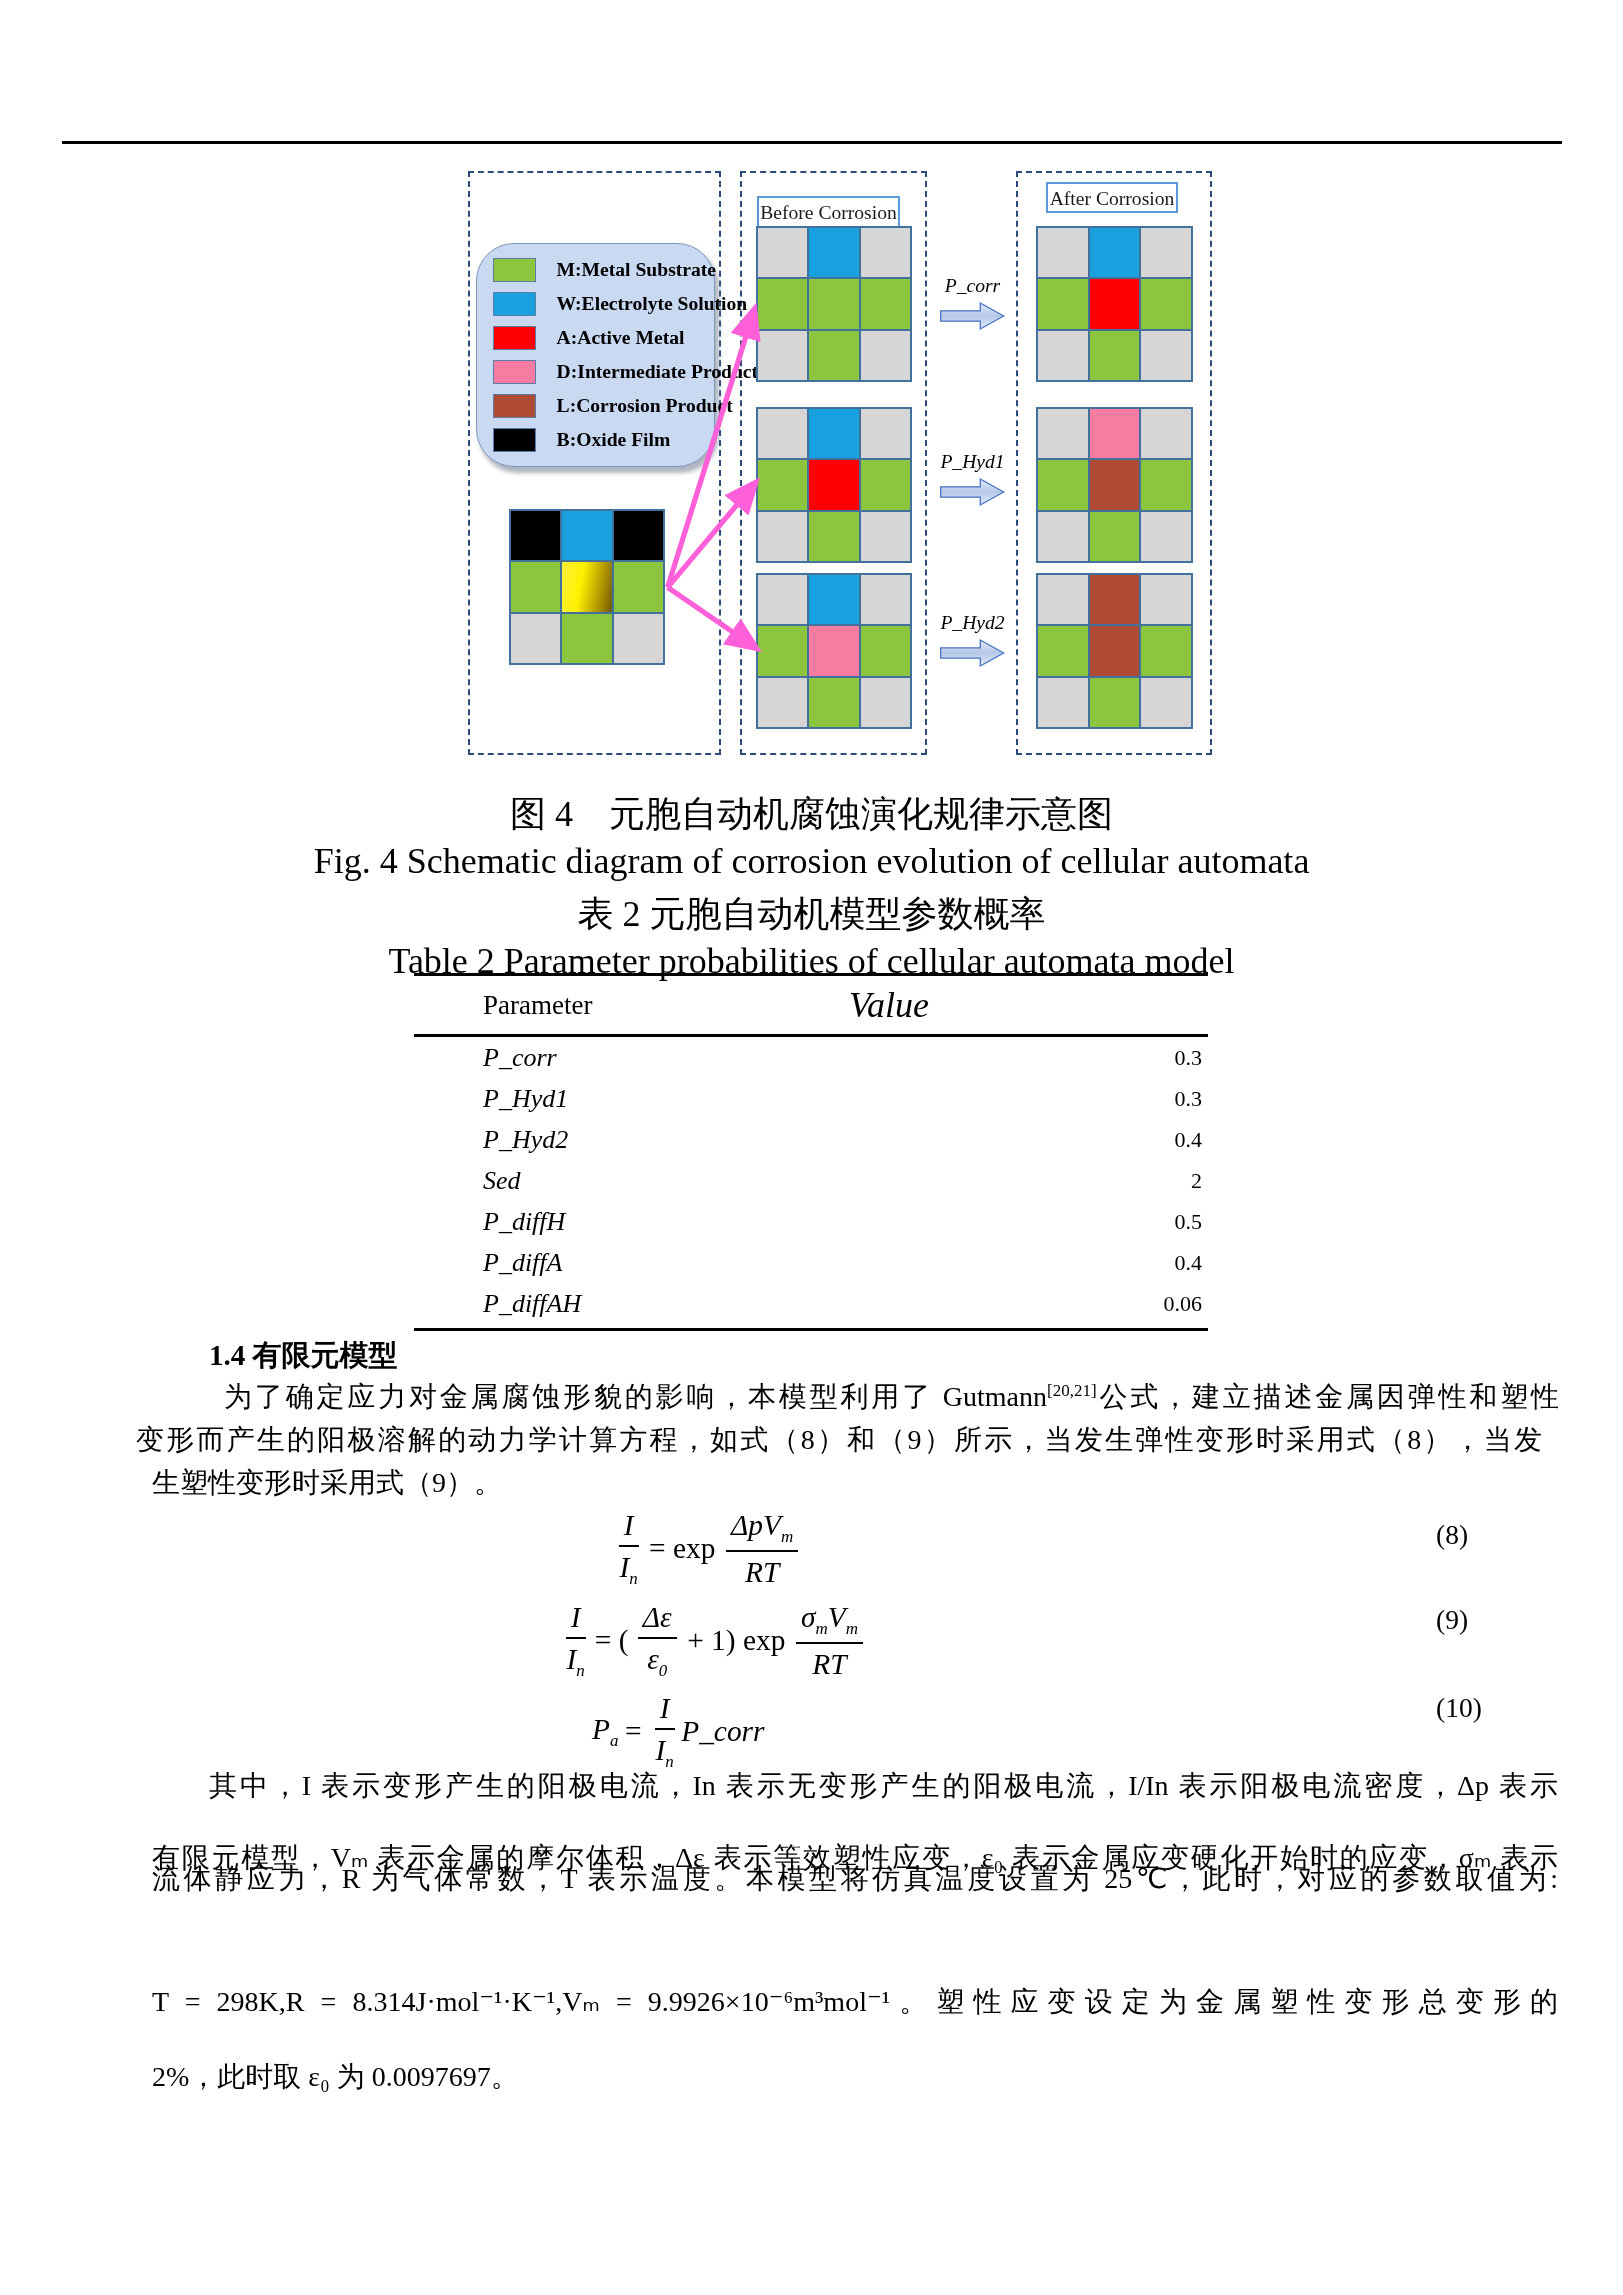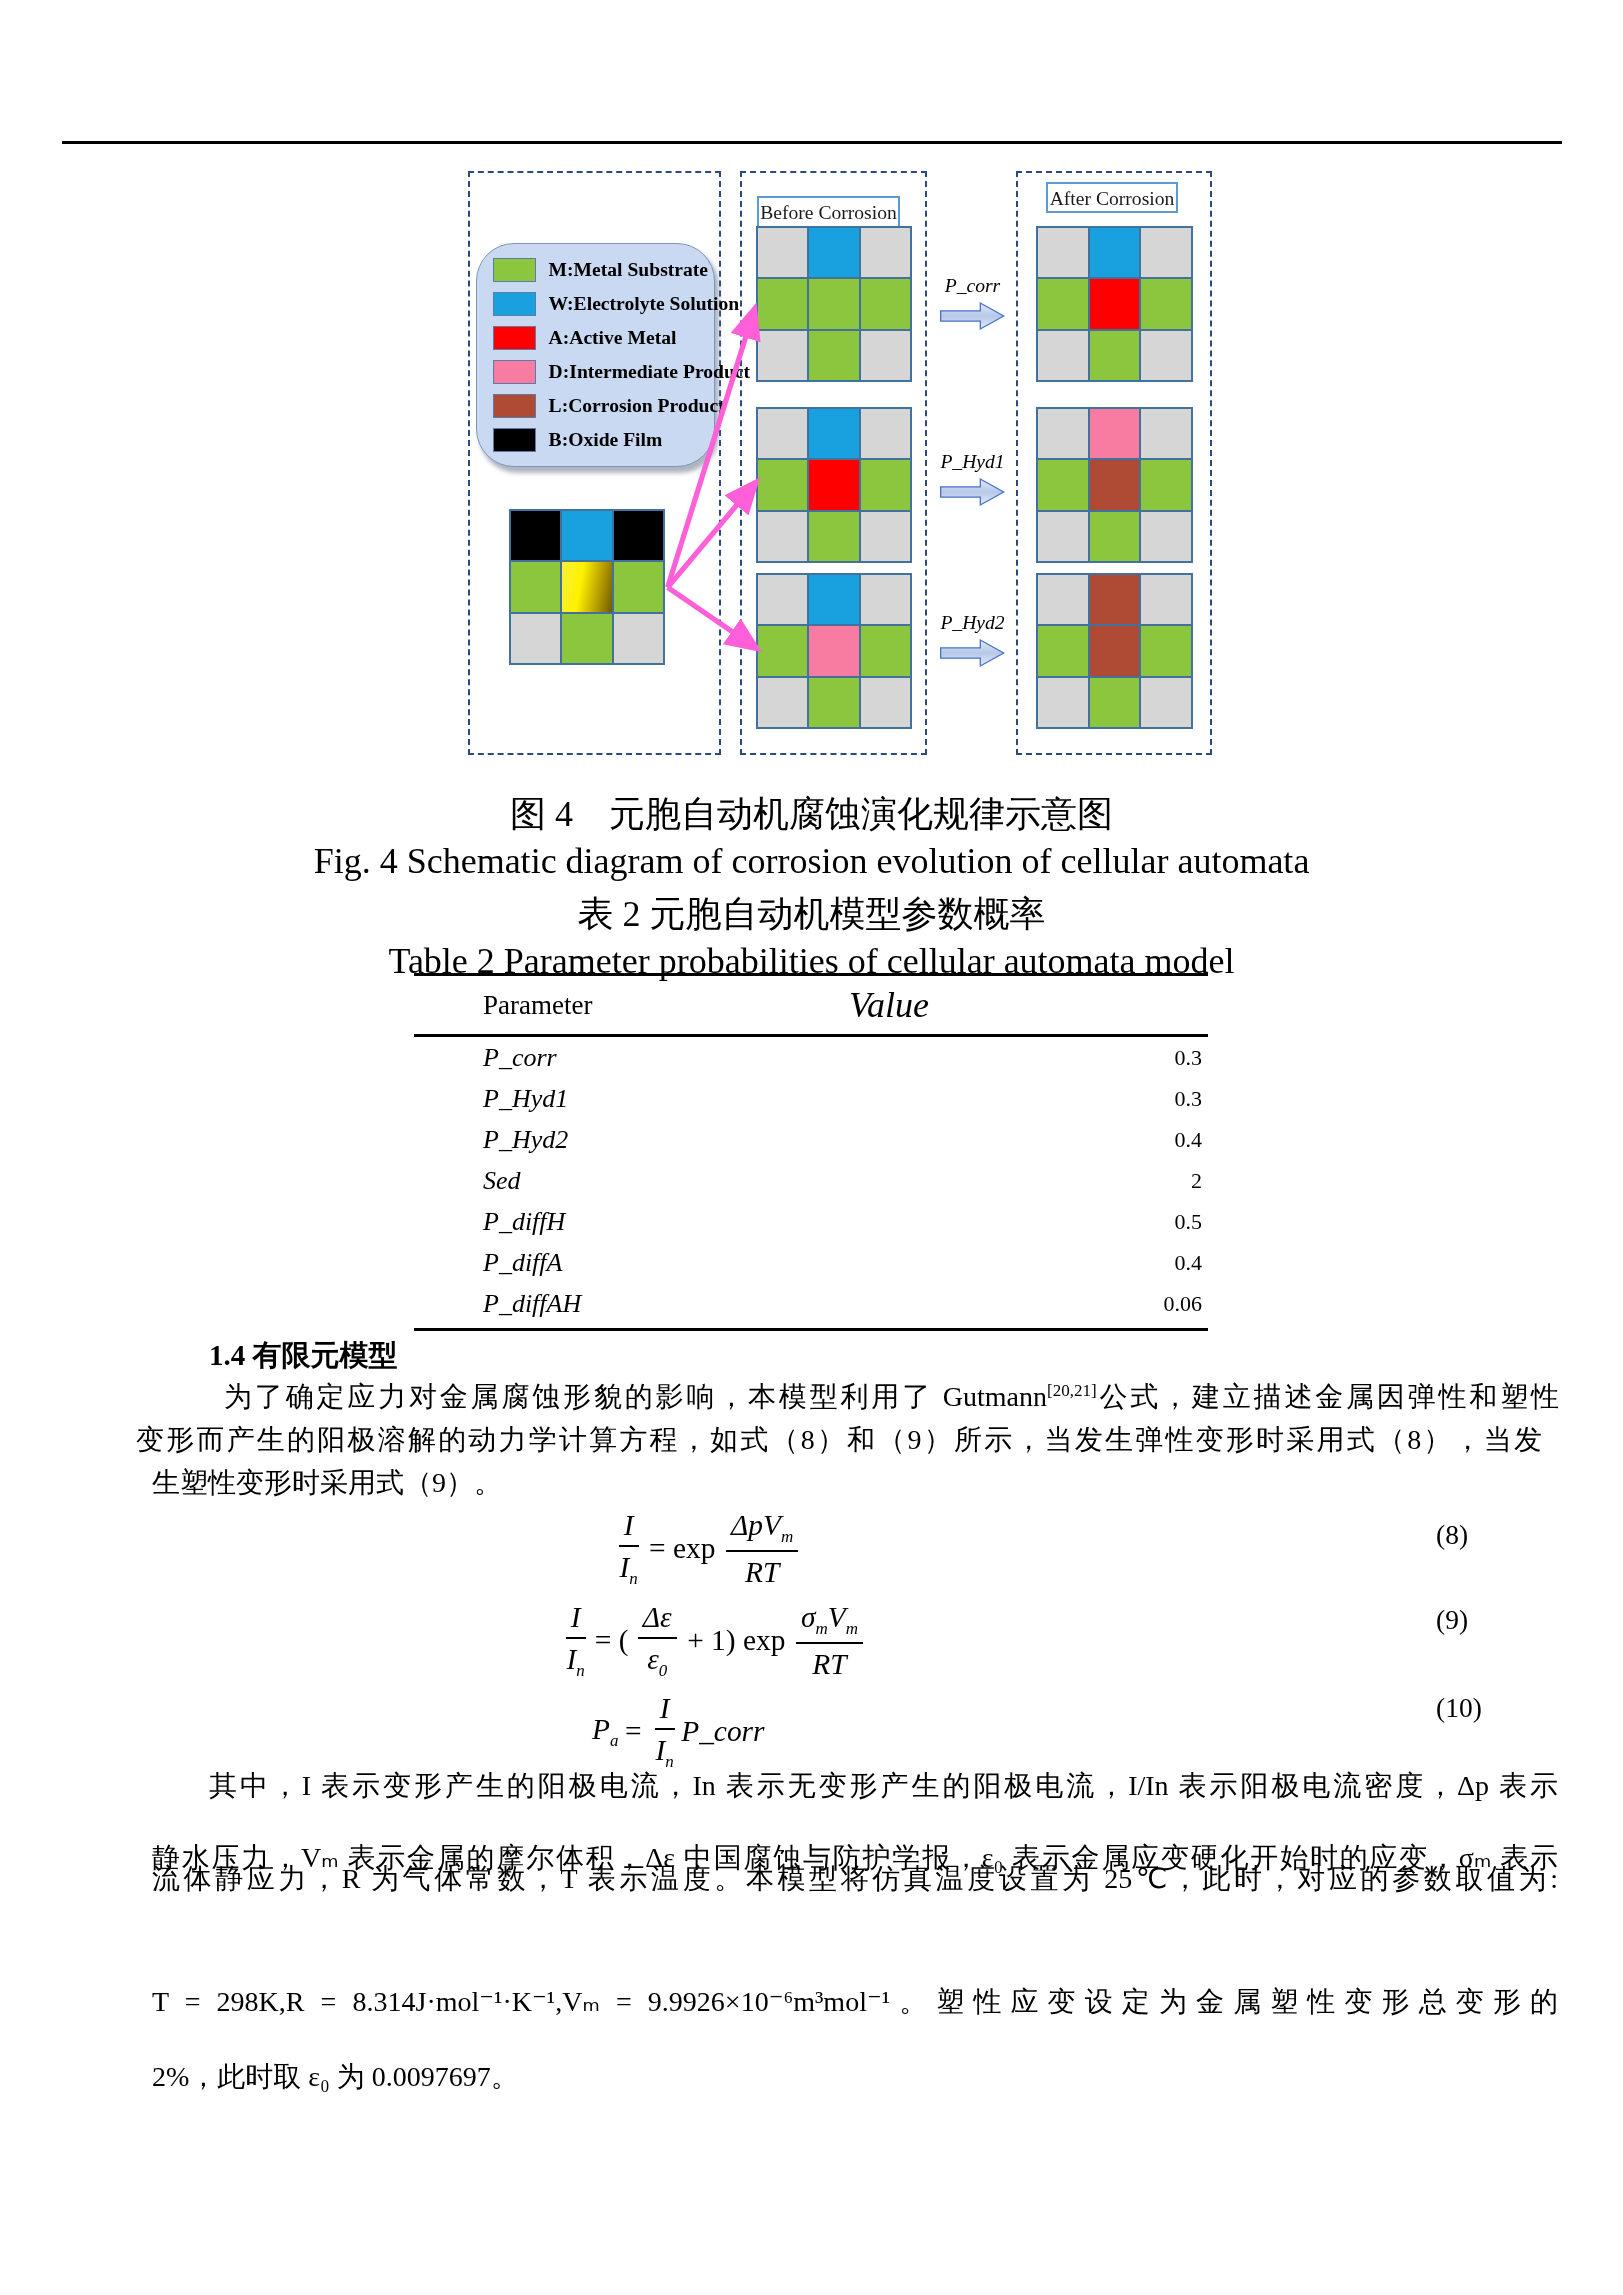--- a/index.html
+++ b/index.html
@@ -15,21 +15,21 @@
   #figure{position:absolute;left:468px;top:170px;width:746px;height:592px;}
   .dashed-box{position:absolute;border:2.6px dashed #2B4B7E;box-sizing:border-box;}
   #box-left{left:0;top:1.3px;width:253px;height:584px;}
   #box-mid{left:272px;top:1.3px;width:187px;height:584px;}
   #box-right{left:548px;top:1.3px;width:196px;height:584px;}
 
   .legend-box{position:absolute;left:7.9px;top:73px;width:239px;height:224px;
     background:#C9D9F1;border:1.3px solid #7C97B8;border-radius:38px;
     box-shadow:3.9px 5.2px 4.6px rgba(110,120,140,.55);
     display:flex;flex-direction:column;justify-content:space-around;padding:9.2px 0 9.2px 15.7px;box-sizing:border-box;}
-  .legend-row{display:flex;align-items:center;gap:13px;}
+  .legend-row{display:flex;align-items:center;gap:21px;}
   .legend-swatch{width:41px;height:21.6px;border:0.7px solid #5a7ca8;flex:0 0 auto;}
   .legend-label{font-weight:bold;font-size:19.6px;white-space:nowrap;}
 
   .grid{position:absolute;display:grid;grid-template-columns:repeat(3,1fr);grid-template-rows:repeat(3,1fr);
     border:1.3px solid #41719C;box-sizing:border-box;}
   .cell{border:0.7px solid #41719C;box-sizing:border-box;}
   .cell-y{background:linear-gradient(100deg,#F9EE3A 0%,#FFF200 38%,#A98F00 78%,#6E5B00 100%);}
 
   #example-grid{left:41px;top:339px;width:156px;height:156px;}
   .bgrid{left:288px;width:156px;height:156px;}
@@ -323,19 +323,19 @@
     <span class="up" style="margin:0 6.5px;">=</span>
     <span class="frac">
       <span class="num">I</span>
       <span class="den"><span>I</span><sub>n</sub></span>
     </span>
     <span>P_corr</span>
   </div>
   <div class="eqnum" style="top:1692px;">(10)</div>
 
   <div class="pline pjust" style="left:209px;top:1767px;width:1349px;">其中，I 表示变形产生的阳极电流，In 表示无变形产生的阳极电流，I/In 表示阳极电流密度，Δp 表示</div>
-  <div class="pline pjust" style="left:152px;top:1839px;width:1406px;">静水压力，Vₘ 表示金属的摩尔体积，Δε 中国腐蚀与防护学报，ε₀ 表示金属应变硬化开始时的应变，σₘ 表示</div>
+  <div class="pline pjust" style="left:152px;top:1839px;width:1406px;">有限元模型，Vₘ 表示金属的摩尔体积，Δε 表示等效塑性应变，ε₀ 表示金属应变硬化开始时的应变，σₘ 表示</div>
   <div class="pline pjust" style="left:152px;top:1860px;width:1406px;">流体静应力，R 为气体常数，T 表示温度。本模型将仿真温度设置为 25℃，此时，对应的参数取值为:</div>
   <div class="pline pjust" style="left:152px;top:1983px;width:1406px;">T = 298K,R = 8.314J·mol⁻¹·K⁻¹,Vₘ = 9.9926×10⁻⁶m³mol⁻¹。塑性应变设定为金属塑性变形总变形的</div>
   <div class="pline" style="left:152px;top:2058px;">2%，此时取 ε₀ 为 0.0097697。</div>
 
 </div>
 
 
 </body></html>

